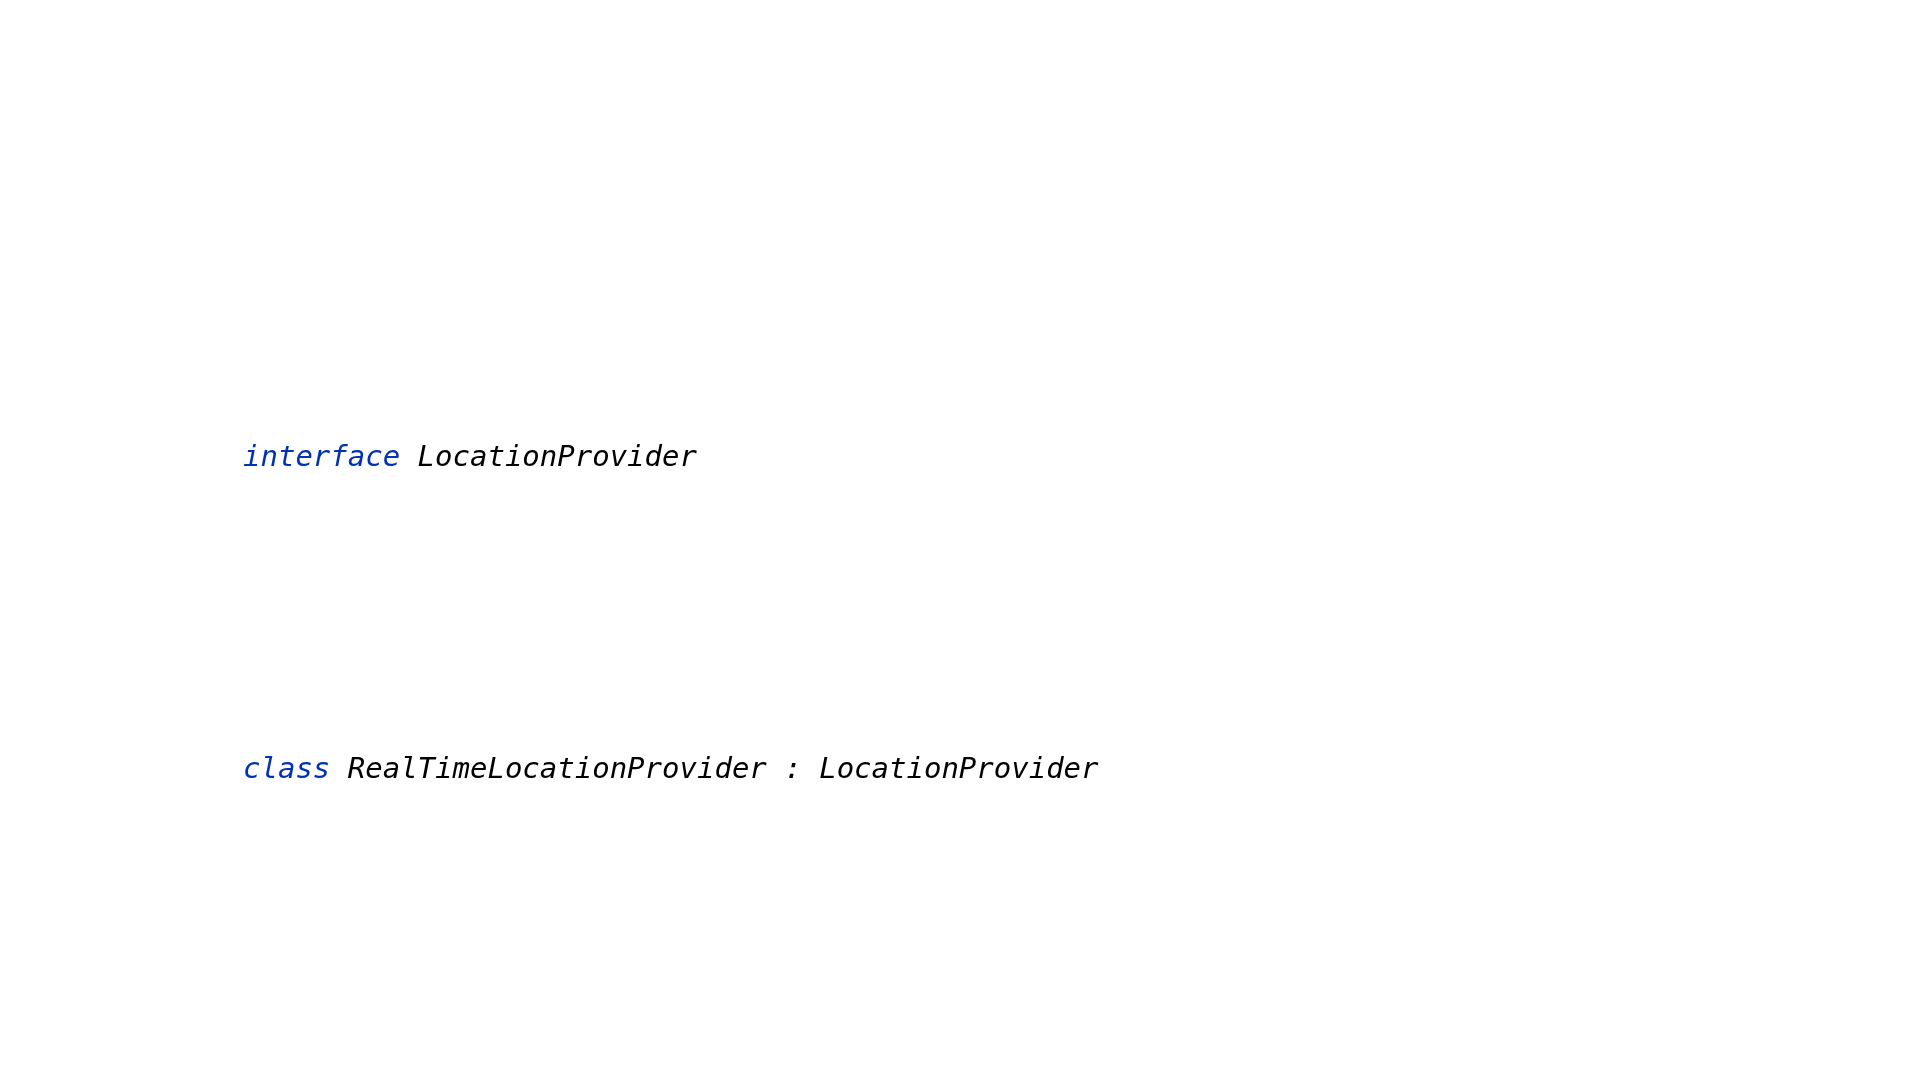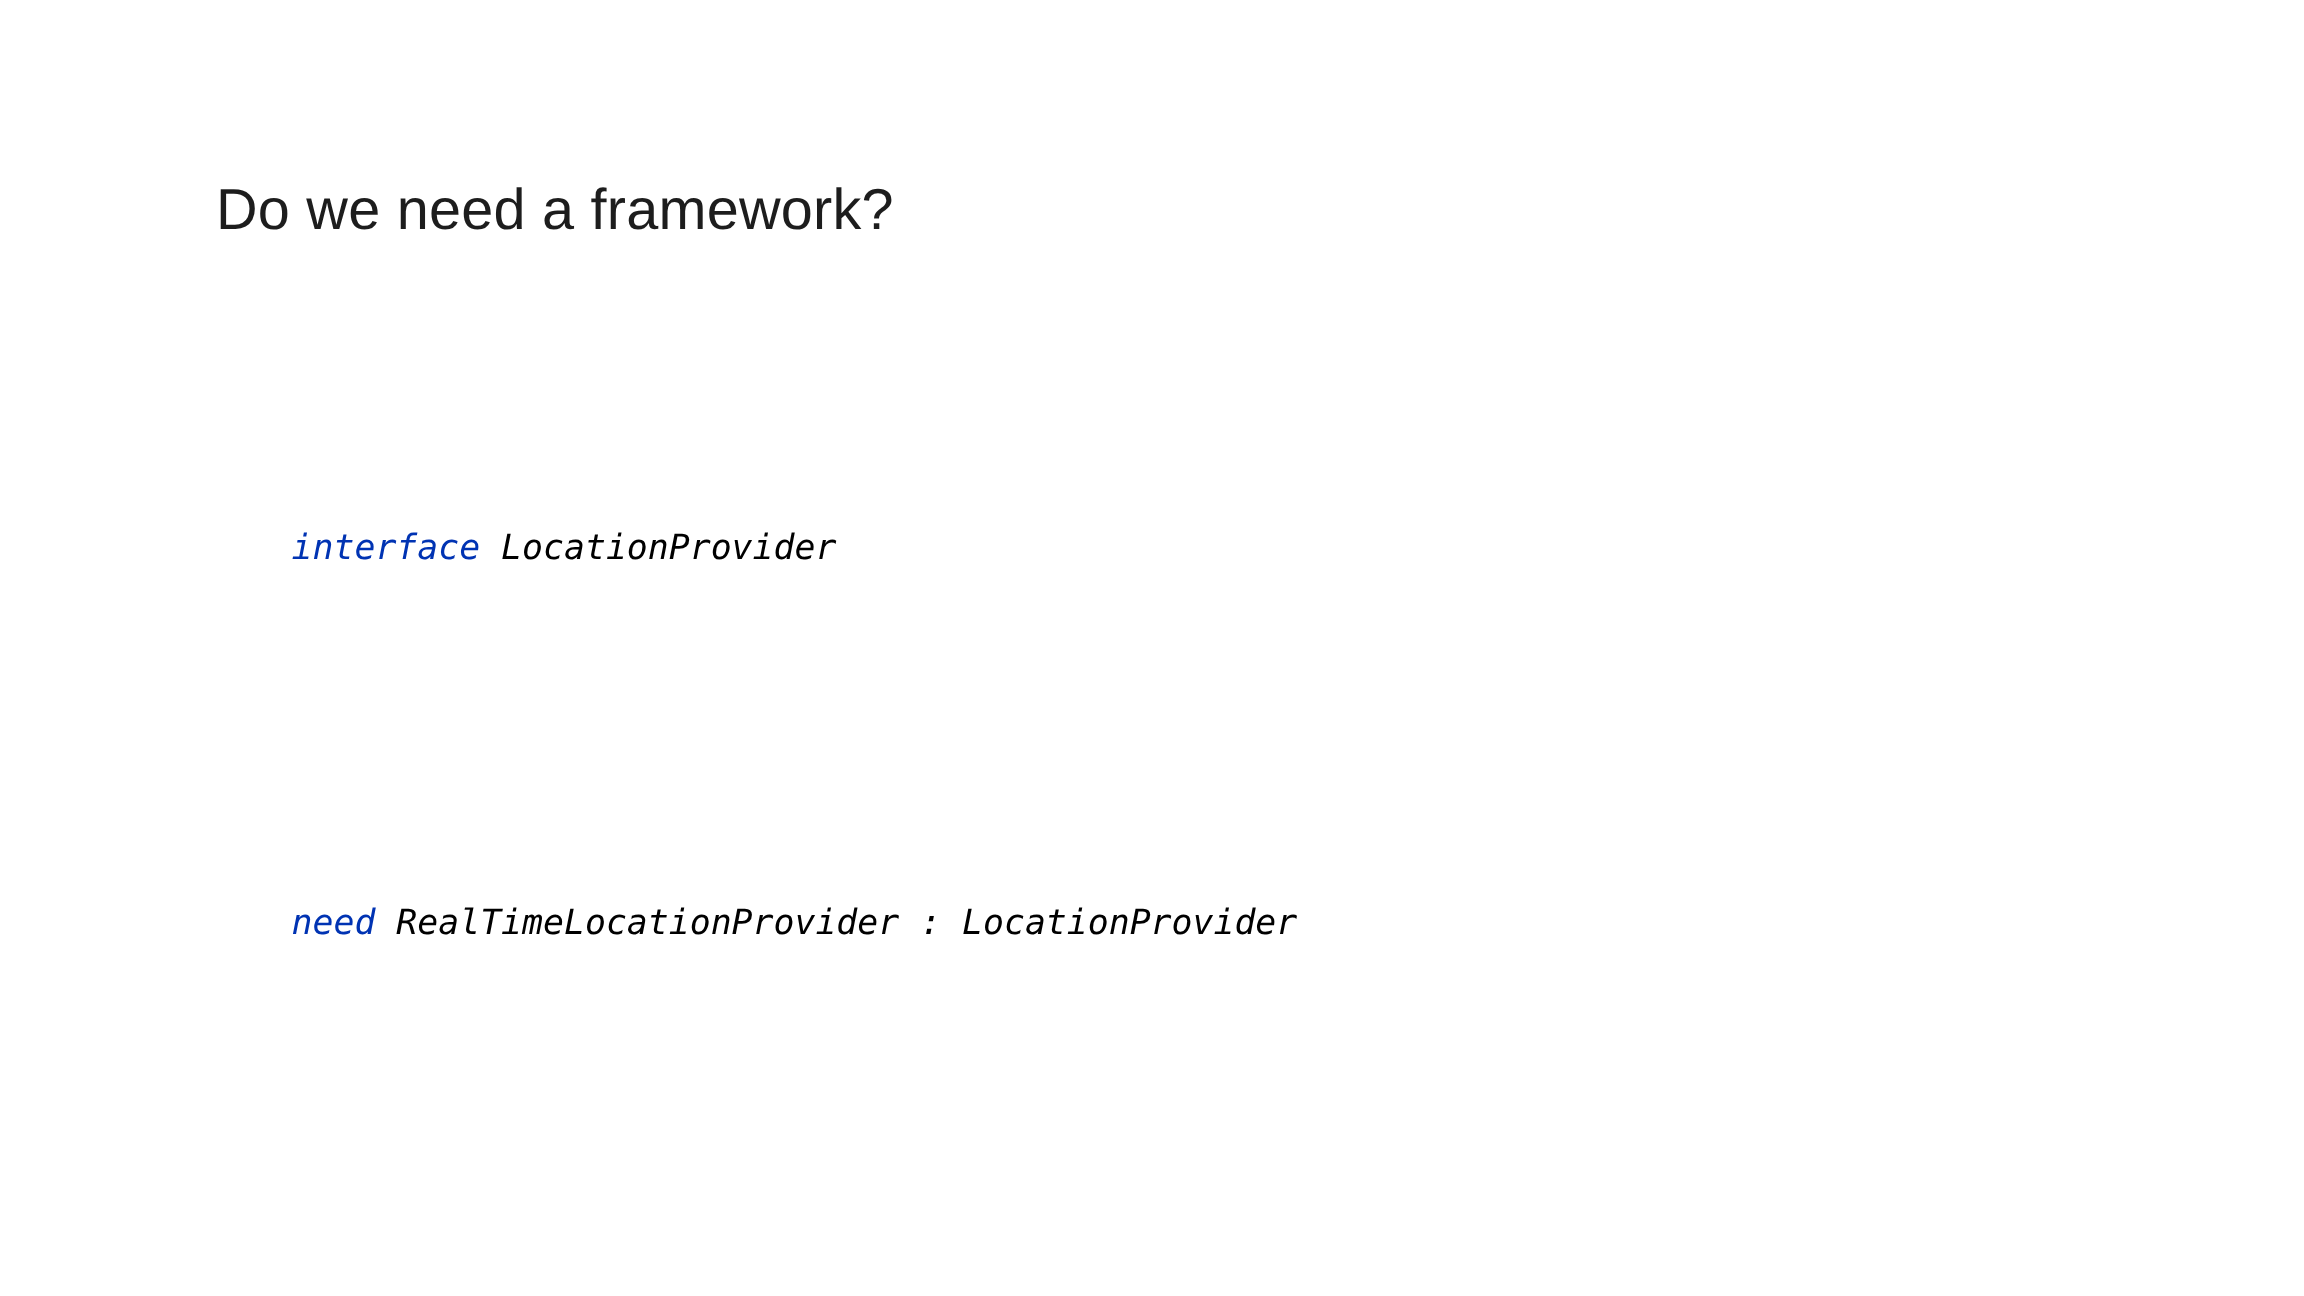--- a/index.html
+++ b/index.html
@@ -48,29 +48,28 @@
     white-space: pre;
     font-style: italic;
   }
   .kw { color: var(--keyword-color); }
 </style>
 </head>
 <body>
 
 <div class="slide">
 
-  <h1 class="slide-title">Do we need a framework?</h1>
 
   <div class="code-block">
 
     <div class="code-line"><span class="kw">interface</span><span> LocationProvider</span></div>
 
     <div class="code-line"></div>
 
-    <div class="code-line"><span class="kw">need</span><span> RealTimeLocationProvider : LocationProvider</span></div>
+    <div class="code-line"><span class="kw">class</span><span> RealTimeLocationProvider : LocationProvider</span></div>
 
     <div class="code-line"></div>
 
     <div class="code-line"></div>
 
     
 
     
 
     

